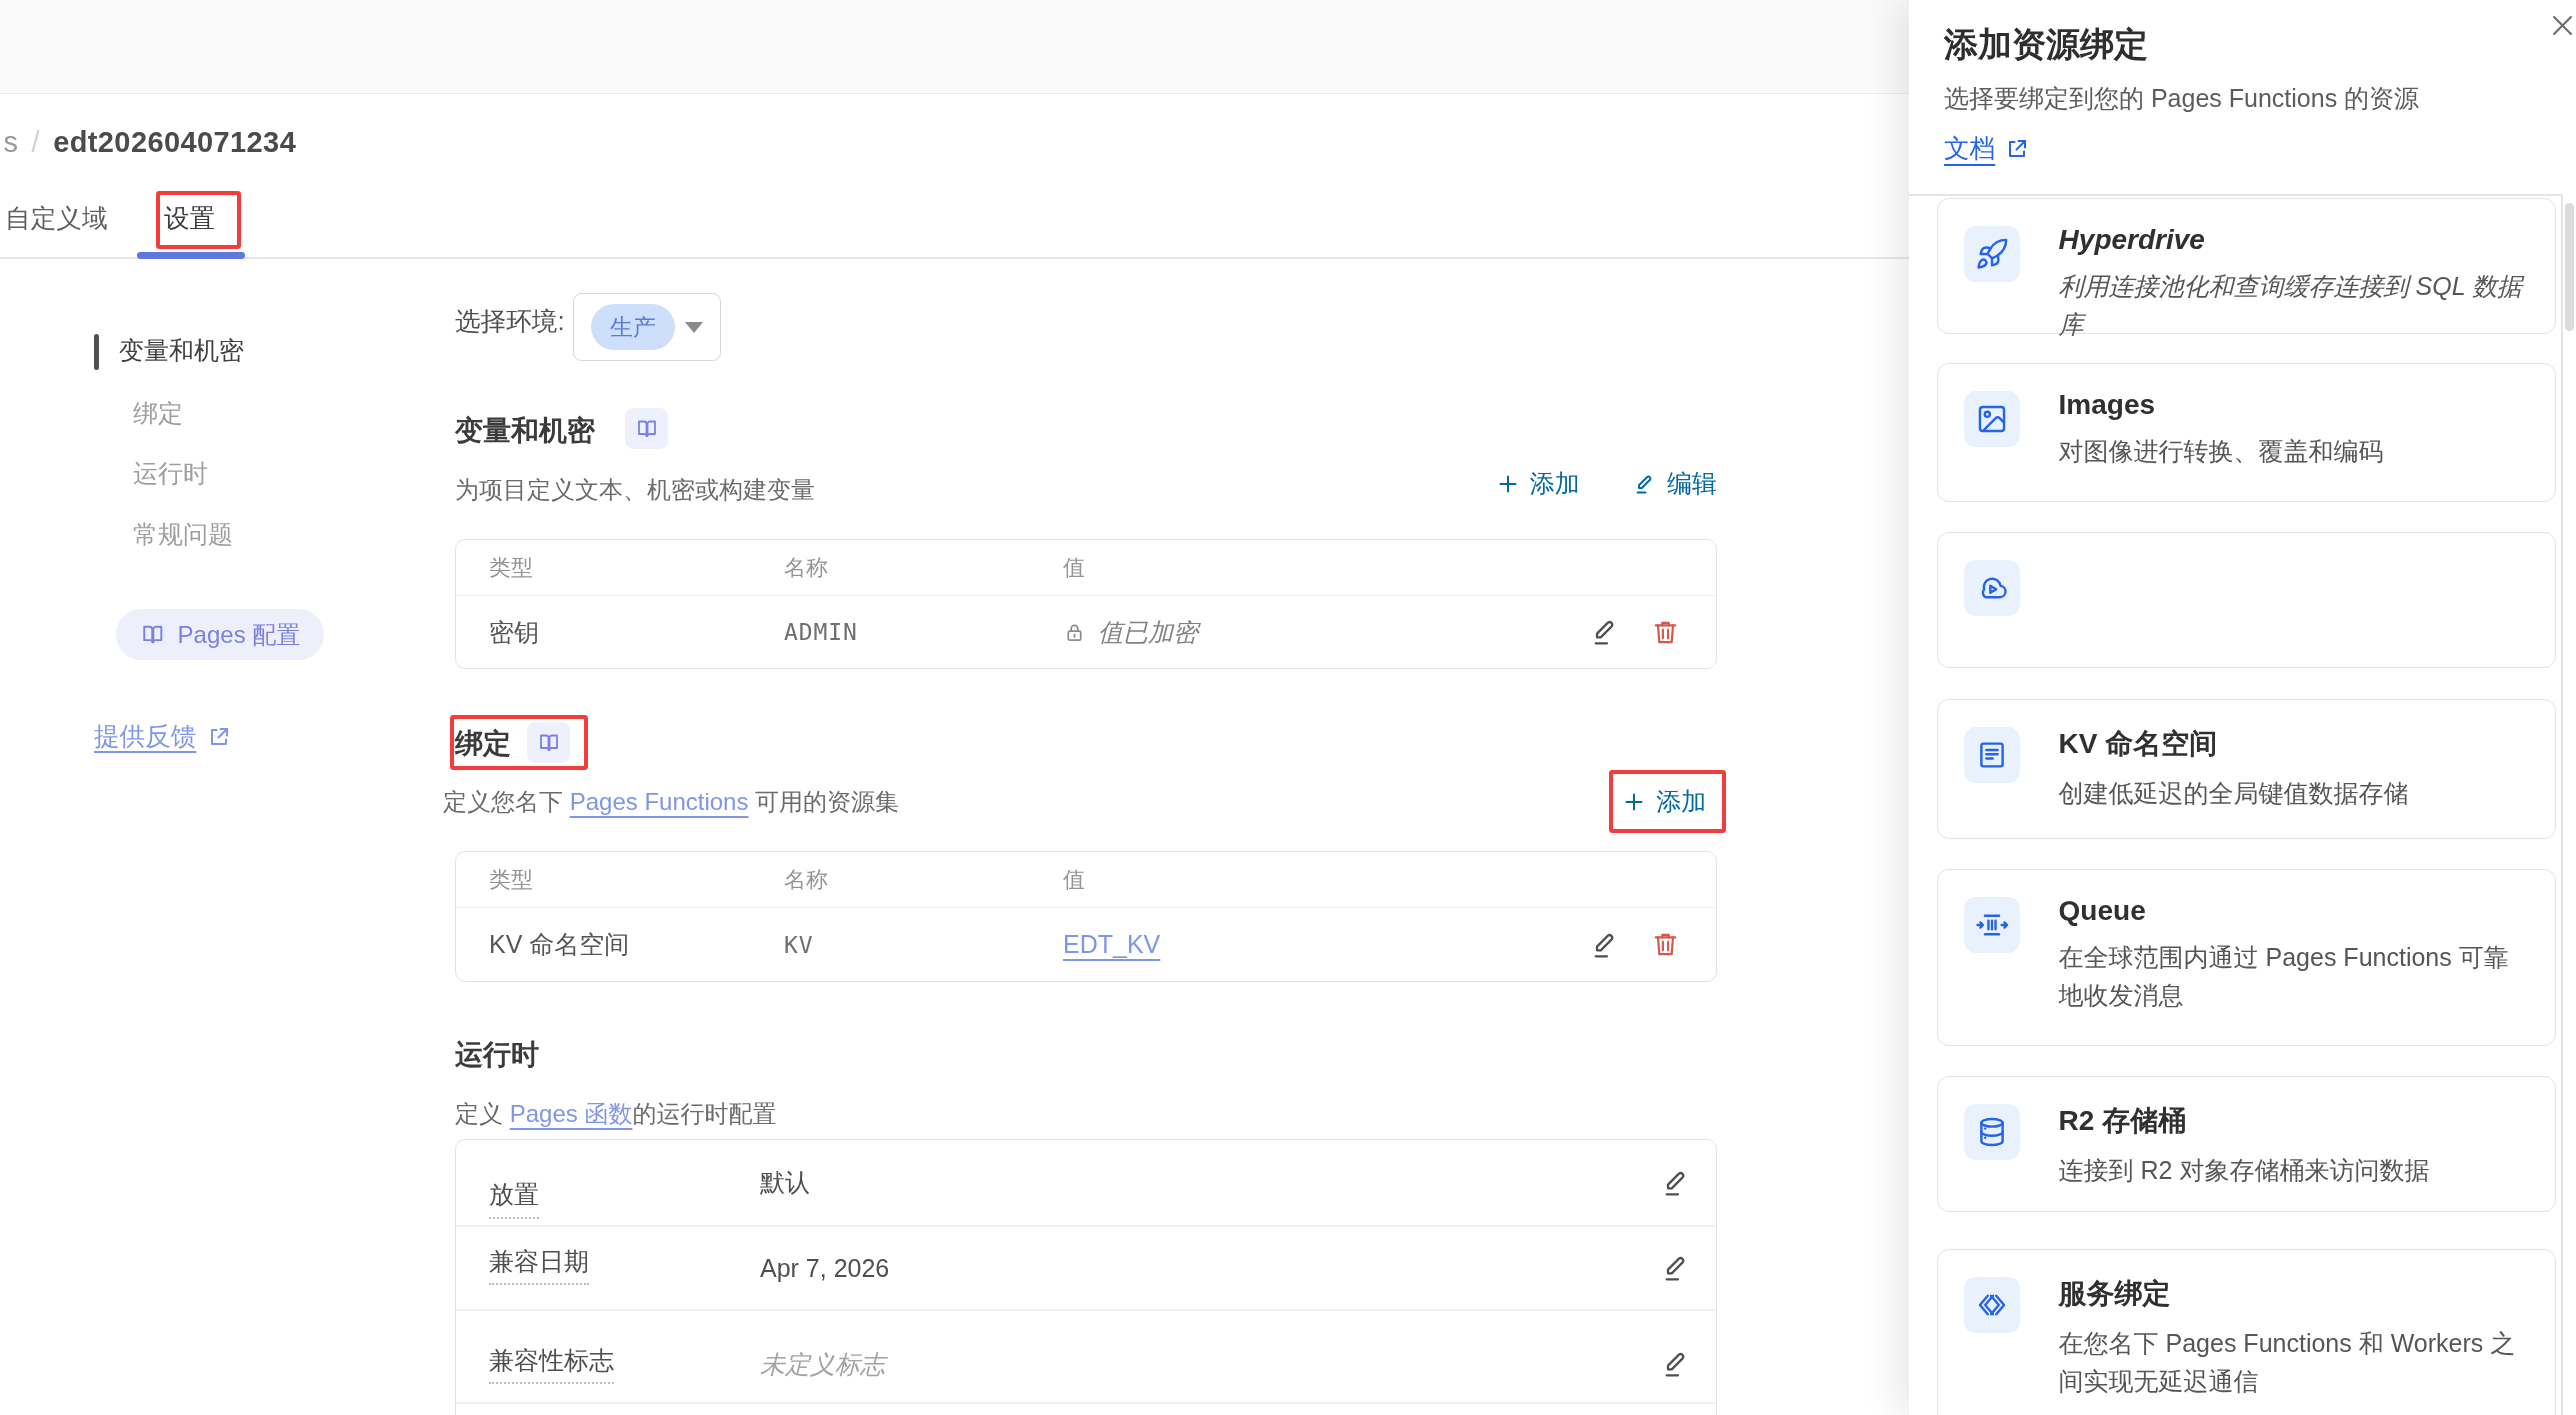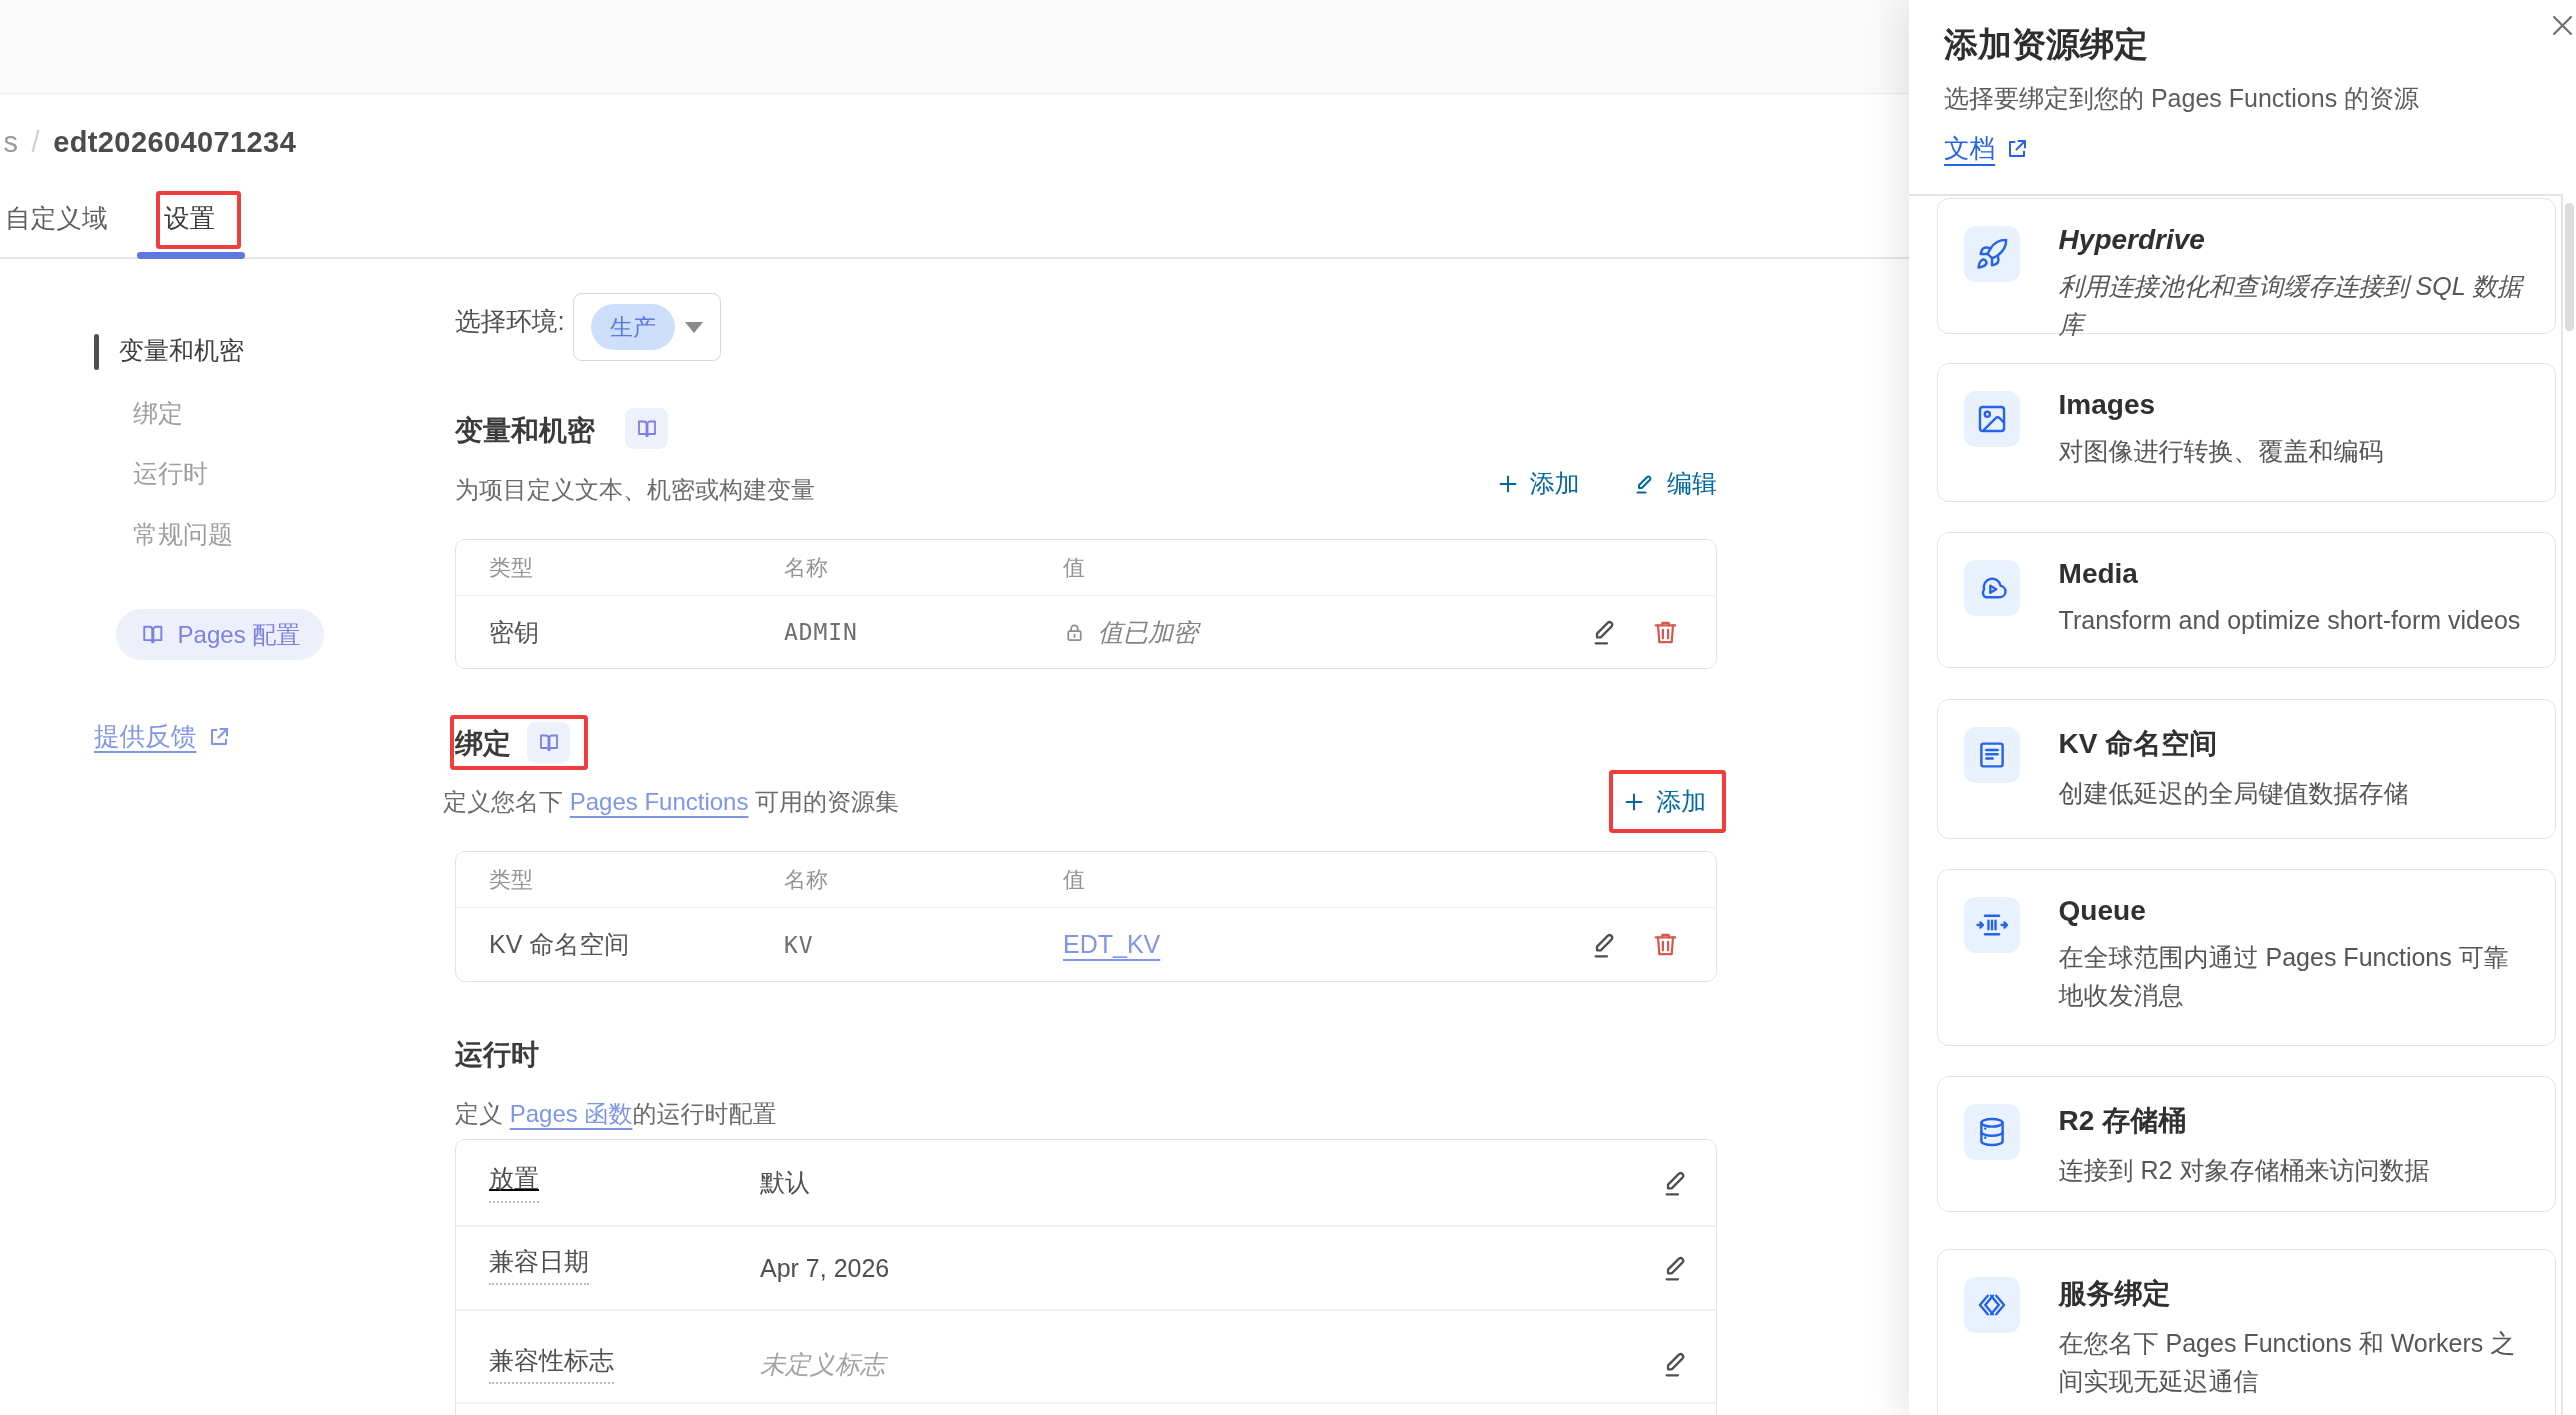--- a/index.html
+++ b/index.html
@@ -249,21 +249,21 @@
   </div>
 
   <div class="abs sec-title" style="left:455px;top:1036px;">运行时</div>
   <div class="abs sec-desc" style="left:455px;top:1098px;">
     <span>定义 </span><span class="inline-link">Pages 函数</span><span>的运行时配置</span>
   </div>
 
   <div class="abs card" style="left:455px;top:1139px;width:1262px;height:358px;">
 
     <div class="rt-row" style="top:0;height:85px;">
-      <span class="td" style="left:33px;top:0;height:85px;text-decoration:underline;">
+      <span class="td" style="left:33px;top:16px;height:85px;">
           <span class="rt-label">放置</span>
         </span>
       <span class="td rt-value" style="left:304px;top:0;height:85px;">默认</span>
       <span class="td icon-btn" style="left:1204px;top:0;height:85px;">
         <svg width="32" height="32" viewBox="0 0 24 24" fill="none" stroke="currentColor" stroke-width="1.7" stroke-linecap="round" stroke-linejoin="round">
             <path d="M6 16h2.8L17 7.8a2 2 0 0 0-2.8-2.8L6 13.2V16z"></path>
             <path d="M5 20.5h8.5"></path>
           </svg>
       </span>
     </div>
@@ -349,24 +349,20 @@
       </span>
     </div>
 
     <div class="res-card" style="top:532px;height:136px;">
       <span class="res-icon-tile">
         <svg width="34" height="34" viewBox="0 0 24 24" fill="none" stroke="currentColor" stroke-width="1.7" stroke-linecap="round" stroke-linejoin="round">
             <path d="M17.5 18.5a4 4 0 0 0 .6-7.96A6 6 0 1 0 6.4 13.1 3.5 3.5 0 0 0 7.5 18.5h10z"></path>
             <path d="m10.8 10.4 4.2 2.5-4.2 2.5z"></path>
           </svg>
       </span>
-      <span>
-        <div class="res-title">Media</div>
-        <div class="res-desc">Transform and optimize short-form videos</div>
-      </span>
     </div>
 
     <div class="res-card" style="top:699px;height:140px;">
       <span class="res-icon-tile">
         <svg width="34" height="34" viewBox="0 0 24 24" fill="none" stroke="currentColor" stroke-width="1.7" stroke-linecap="round" stroke-linejoin="round">
             <rect x="4.5" y="4" width="15" height="16" rx="1.5"></rect>
             <path d="M8 8.5h8M8 11.5h8M8 14.5h4.5"></path>
           </svg>
       </span>
       <span>

